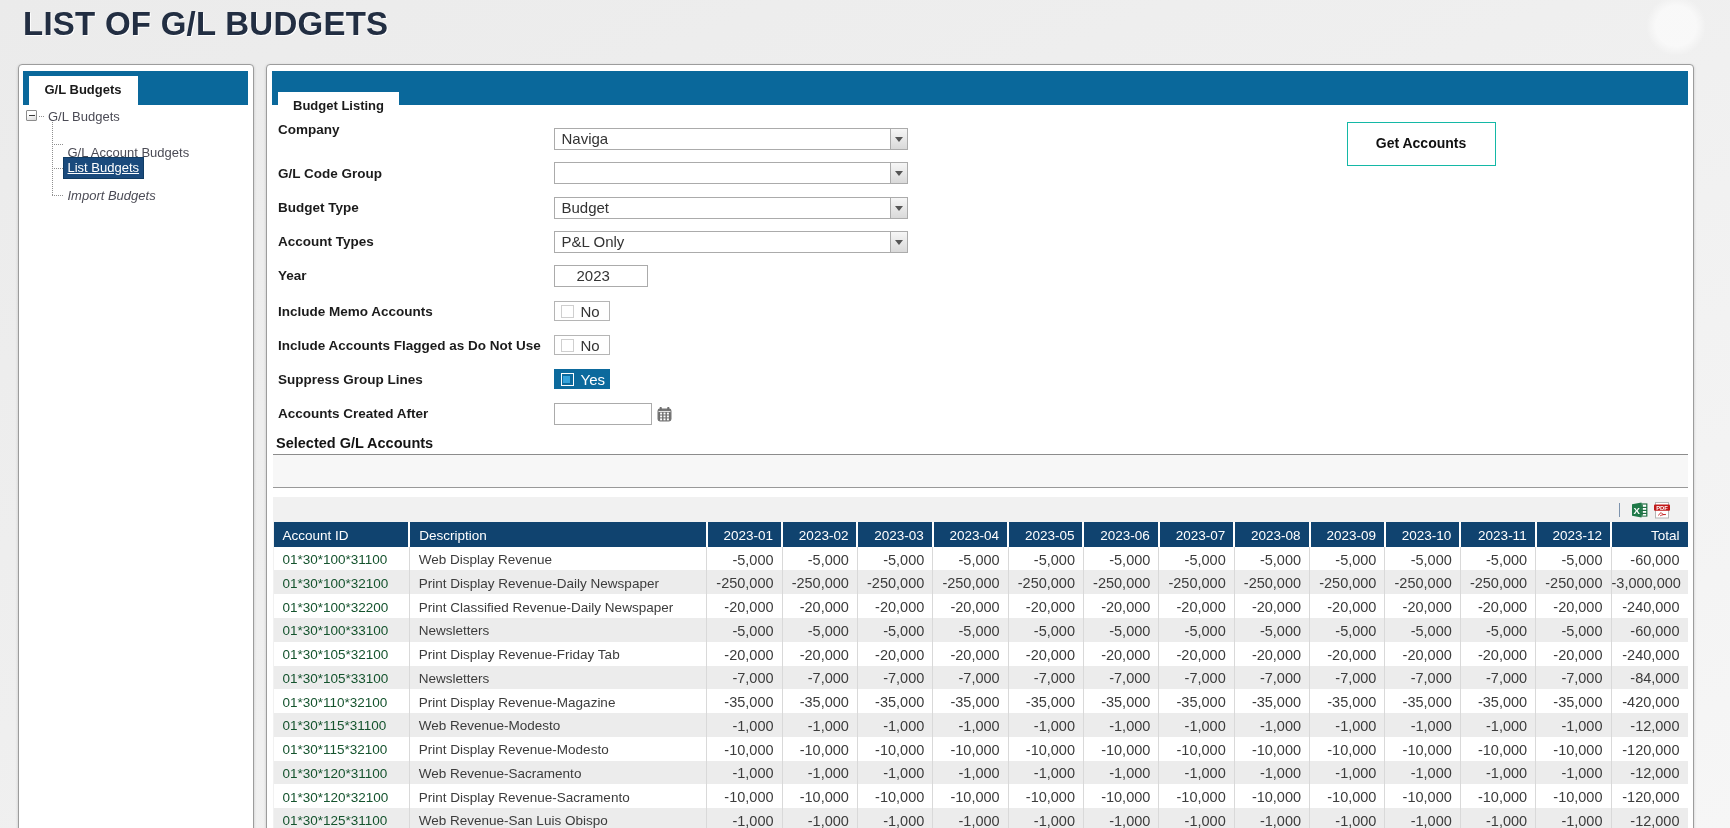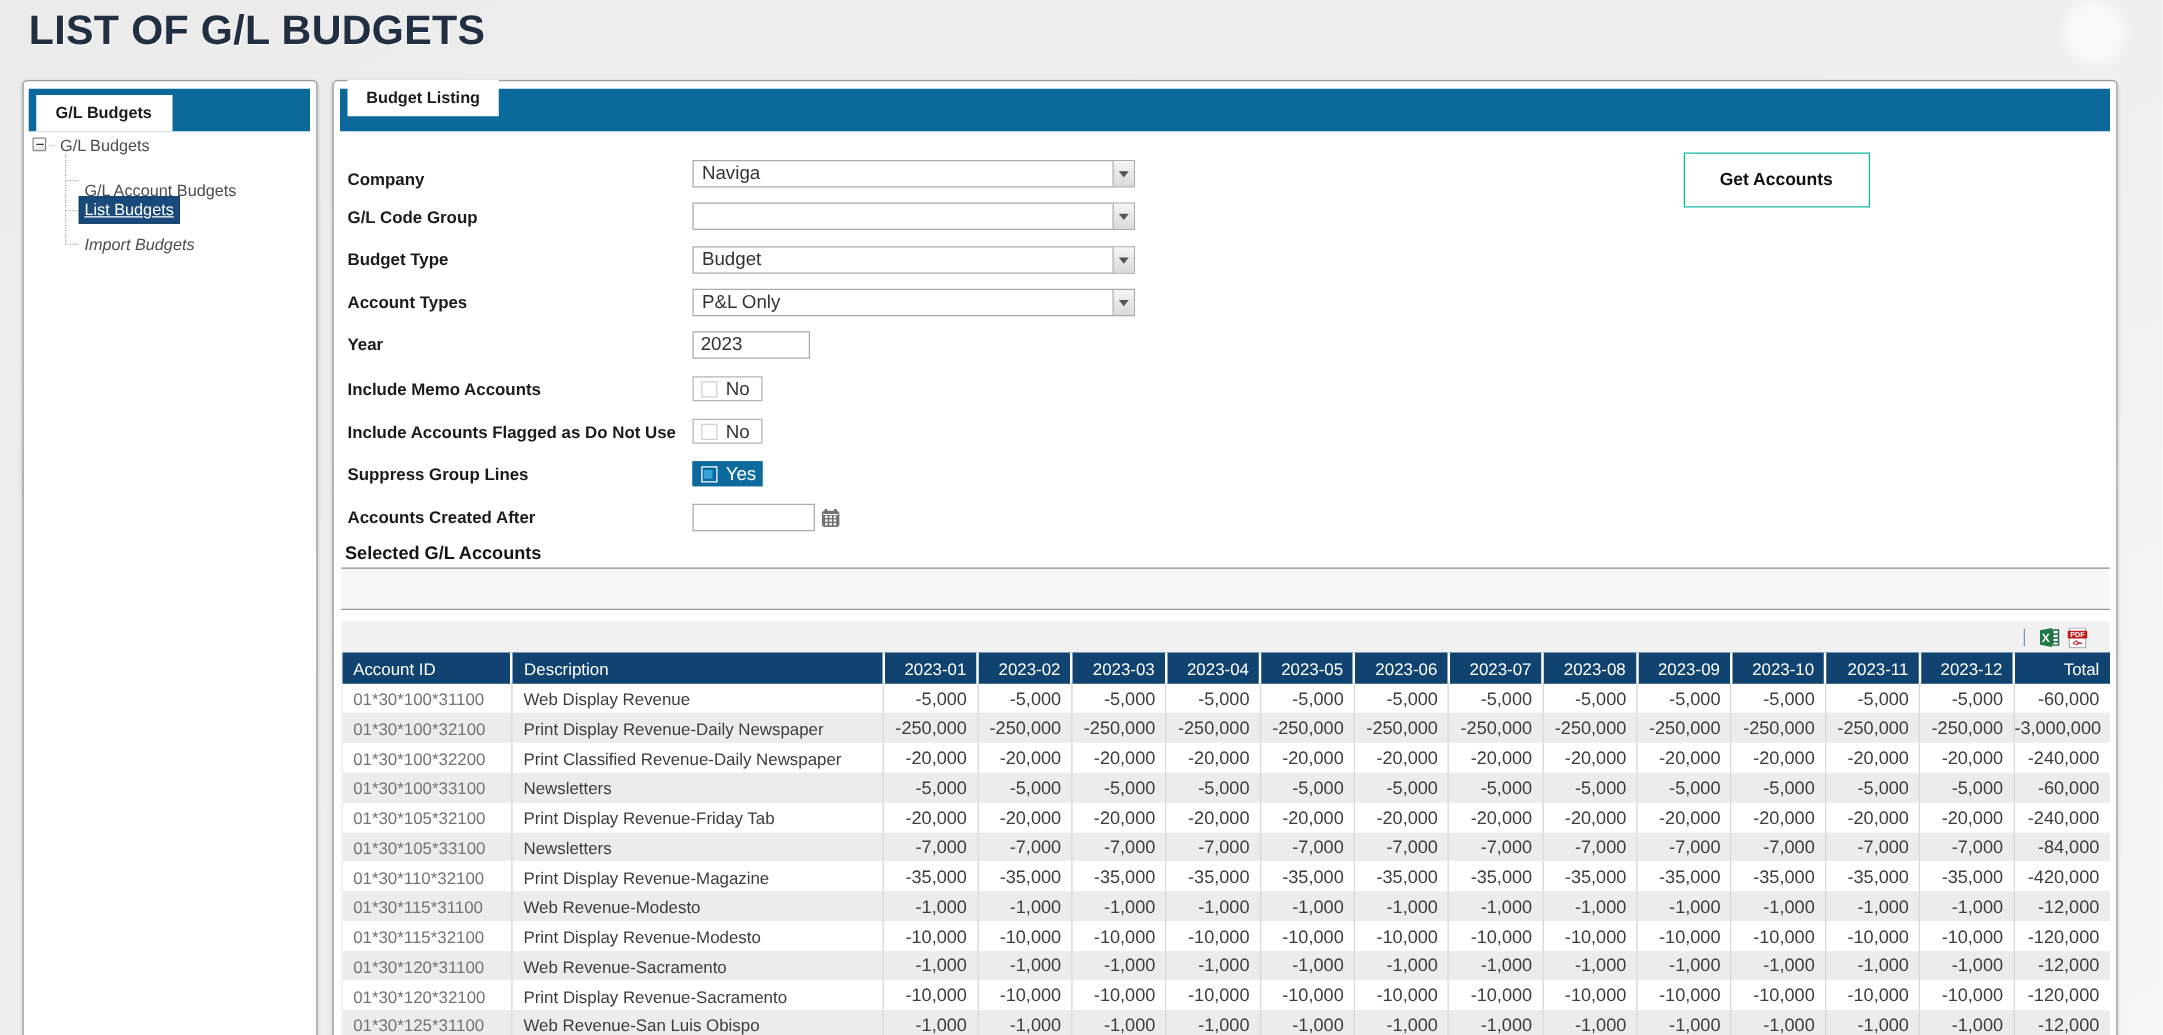--- a/index.html
+++ b/index.html
@@ -10,37 +10,37 @@
 .title { position:absolute; left:23px; top:5px; font-size:33px; font-weight:bold; color:#222e42; letter-spacing:0.25px;
   text-shadow:1px 1px 0 rgba(255,255,255,.9); }
 .panel { position:absolute; background:#fff; border:1px solid #9c9c9c; border-radius:4px; box-shadow:0 1px 3px rgba(0,0,0,.18); }
 #sidepanel { left:18px; top:64px; width:235.5px; height:790px; }
 #mainpanel { left:266px; top:64px; width:1428px; height:790px; }
 .bluebar { position:absolute; background:#0a689b; }
 #sidebar-bar { left:22.5px; top:70.5px; width:225.5px; height:34px; }
 #main-bar { left:272.3px; top:70.5px; width:1416px; height:34px; }
 .tab { position:absolute; background:#fff; font-size:13px; font-weight:bold; color:#1a1a1a; text-align:center; }
 #side-tab { left:28.5px; top:76px; width:109px; height:28.5px; line-height:27px; }
-#main-tab { left:278px; top:64px; width:121px; height:29px; line-height:27px; }
+#main-tab { left:278px; top:92px; width:121px; height:29px; line-height:27px; }
 
 .tree { position:absolute; font-size:13px; color:#4b4b55; }
 .texp { position:absolute; left:26px; top:110px; width:11px; height:11px; border:1px solid #8c8c8c; border-radius:1px;
   background:linear-gradient(160deg,#fff 35%,#d9d9d9); }
 .texp:after { content:""; position:absolute; left:1.5px; right:1.5px; top:3.8px; height:1.6px; background:#3a3a3a; }
 .tnode { position:absolute; white-space:nowrap; }
 .tsel { background:#1a4a7c; border:1px solid #0f3c64; color:#fff; padding:0 3.5px;text-decoration:underline; }
 .dotv { position:absolute; left:52px; width:1px; background-image:linear-gradient(#8f8f8f 50%, rgba(255,255,255,0) 0%); background-size:1px 2px; }
 .doth { position:absolute; height:1px; background-image:linear-gradient(90deg,#8f8f8f 50%, rgba(255,255,255,0) 0%); background-size:2px 1px; }
 
 .lbl { position:absolute; left:278px; font-size:13.5px; font-weight:bold; color:#1b1b1b; white-space:nowrap; }
 .combo { position:absolute; left:553.5px; width:354px; height:22px; border:1px solid #ababab; background:#fff;
   font-size:15px; color:#333; line-height:20px; padding-left:7px; }
 .cbtn { position:absolute; right:0; top:0; width:17px; height:20px; background:linear-gradient(#f6f6f6,#d9d9d9); border-left:1px solid #ababab; }
 .tri { position:absolute; left:4px; top:8px; width:0; height:0; border-left:4.5px solid transparent; border-right:4.5px solid transparent; border-top:5px solid #555; }
-.yearbox { position:absolute; left:553.5px; width:94px; height:22px; border:1px solid #ababab; background:#fff; font-size:15px; color:#333; line-height:20px; padding-left:6px; }
+.yearbox { position:absolute; left:553.5px; width:94px; height:22px; border:1px solid #ababab; background:#fff; font-size:15px; color:#333; line-height:20px; padding-left:22px; }
 .datebox { position:absolute; left:553.5px; width:98px; height:22px; border:1px solid #ababab; background:#fff; }
 .calico { position:absolute; left:657px; top:406.5px; }
 .ckbox { position:absolute; left:553.5px; width:56.5px; height:20px; border:1px solid #b5b5b5; background:#fff; font-size:15px; color:#333; }
 .ckbox span { position:absolute; left:26px; top:1px; }
 .cksq { position:absolute; left:6px; top:3px; width:13px; height:13px; border:1px solid #cfcfcf; background:#fff; }
 .ckbox.yes { background:#0c6a9d; border-color:#0c6a9d; color:#fff; }
 .cksq2 { position:absolute; left:6px; top:3px; width:13px; height:13px; border:1.5px solid #fff; background:#0c6a9d; }
 .cki { position:absolute; left:1.5px; top:1.5px; width:7px; height:7px; background:#35a3dc; }
 .btn { position:absolute; left:1346.5px; top:122px; width:149px; height:43.5px; background:#fff; border:1px solid #14b8a6;
   font-size:14px; font-weight:bold; color:#111; text-align:center; line-height:41px; }
@@ -61,21 +61,21 @@
 table.grid th.c1 { text-align:left; padding-left:9px; border-left:2px solid #fff; }
 table.grid th.cm { text-align:right; padding-right:8px; border-left:2px solid #fff; }
 table.grid th.ct { text-align:right; padding-right:8px; border-left:2px solid #fff; }
 table.grid td { height:23.77px; padding:2px 0 0 0; color:#3c3c3c; white-space:nowrap; overflow:hidden; }
 table.grid td.c0 { padding-left:9px; font-size:13.5px; }
 table.grid td.c1 { padding-left:9px; border-left:1px solid #d9d9d9; font-size:13.5px; }
 table.grid td.cm { text-align:right; padding-right:8px; border-left:1px solid #d9d9d9; font-size:14.5px; }
 table.grid td.ct { text-align:right; padding-right:8px; border-left:1px solid #d9d9d9; font-size:14.5px; }
 tr.odd td { background:#fff; }
 tr.even td { background:#ececec; }
-.lnk { color:#737373; }
+.lnk { color:#14532d; }
 </style></head>
 <body>
 <div class="title">LIST OF G/L BUDGETS</div>
 <div class="panel" id="sidepanel"></div>
 <div class="panel" id="mainpanel"></div>
 <div class="bluebar" id="sidebar-bar"></div>
 <div class="bluebar" id="main-bar"></div>
 <div class="tab" id="side-tab">G/L Budgets</div>
 <div class="tab" id="main-tab">Budget Listing</div>
 
@@ -83,21 +83,21 @@
 <div class="doth" style="left:39px; top:115.5px; width:6px;"></div>
 <div class="tnode tree" style="left:48px; top:108.5px;">G/L Budgets</div>
 <div class="dotv" style="top:122px; height:73px;"></div>
 <div class="doth" style="left:52px; top:143.5px; width:11px;"></div>
 <div class="doth" style="left:52px; top:167.5px; width:11px;"></div>
 <div class="doth" style="left:52px; top:194.5px; width:11px;"></div>
 <div class="tnode tree" style="left:67.5px; top:145px;">G/L Account Budgets</div>
 <div class="tnode tree tsel" style="left:63px; top:157px; height:21.5px; line-height:19.5px;">List Budgets</div>
 <div class="tnode tree" style="left:67.5px; top:187.5px;font-style:italic;">Import Budgets</div>
 
-<div class="lbl" style="top:136px">Company</div>
+<div class="lbl" style="top:122px">Company</div>
 <div class="lbl" style="top:165.6px">G/L Code Group</div>
 <div class="lbl" style="top:199.7px">Budget Type</div>
 <div class="lbl" style="top:233.8px">Account Types</div>
 <div class="lbl" style="top:267.9px">Year</div>
 <div class="lbl" style="top:303.8px">Include Memo Accounts</div>
 <div class="lbl" style="top:338.0px">Include Accounts Flagged as Do Not Use</div>
 <div class="lbl" style="top:372.2px">Suppress Group Lines</div>
 <div class="lbl" style="top:406.0px">Accounts Created After</div>
 <div class="combo" style="top:128.3px">Naviga<div class="cbtn">
       <div class="tri"></div>

